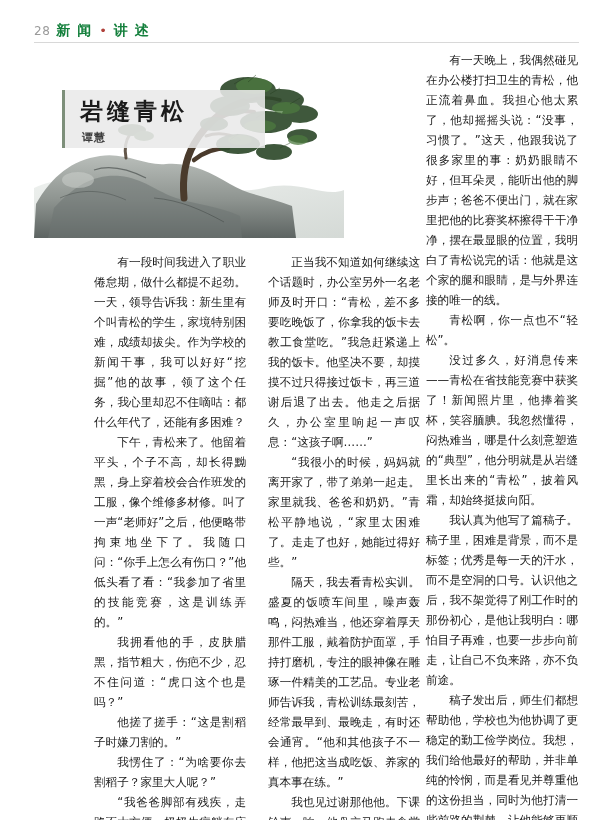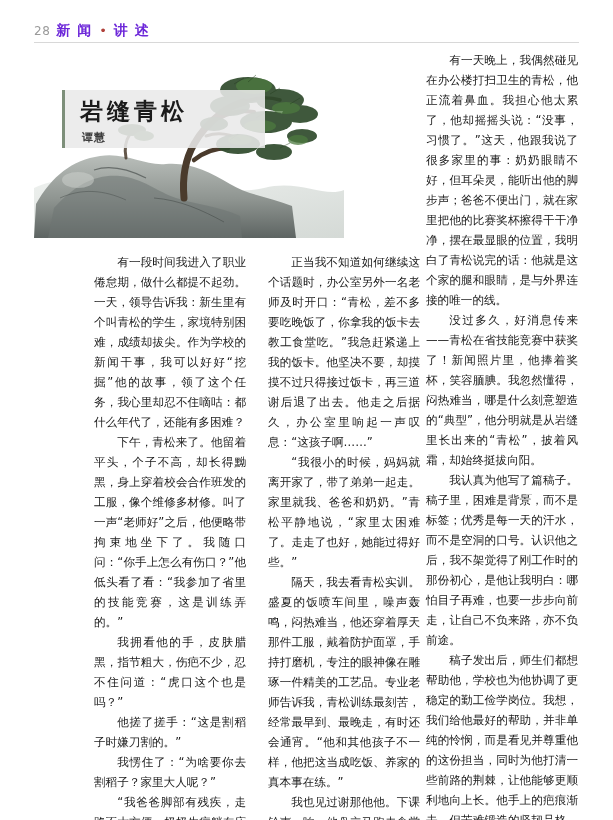--- a/index.html
+++ b/index.html
@@ -33,21 +33,21 @@
     gap: 6px;
   }
   .runhead .pagenum {
     font-size: 12px;
     color: #9a9a9a;
     letter-spacing: 0.5px;
   }
   .runhead .section {
     font-size: 14px;
     font-weight: bold;
-    color: #6d28d9;
+    color: #15803d;
     letter-spacing: 1px;
   }
   .runhead .dot {
     color: #b0403a;
     font-size: 13px;
     padding: 0 1px;
   }
   .runhead-rule {
     position: absolute;
     left: 34px;
@@ -214,20 +214,21 @@
 
   <div class="col" id="col2">
     <p>正当我不知道如何继续这个话题时，办公室另外一名老师及时开口：“青松，差不多要吃晚饭了，你拿我的饭卡去教工食堂吃。”我急赶紧递上我的饭卡。他坚决不要，却摸摸不过只得接过饭卡，再三道谢后退了出去。他走之后据久，办公室里响起一声叹息：“这孩子啊……”</p>
     <p>“我很小的时候，妈妈就离开家了，带了弟弟一起走。家里就我、爸爸和奶奶。”青松平静地说，“家里太困难了。走走了也好，她能过得好些。”</p>
     <p>隔天，我去看青松实训。盛夏的饭喷车间里，噪声轰鸣，闷热难当，他还穿着厚天那件工服，戴着防护面罩，手持打磨机，专注的眼神像在雕琢一件精美的工艺品。专业老师告诉我，青松训练最刻苦，经常最早到、最晚走，有时还会通宵。“他和其他孩子不一样，他把这当成吃饭、养家的真本事在练。”</p>
     <p>我也见过谢那他他。下课铃声一响，他盘立马跑去食堂收拾餐盘，换取免费晚餐和生活费。老师会说：“这孩子干活利索，就是吃饭快，像打仗。”我知道，他在抢时间——他还要去实训呢！</p>
   </div>
 
   <div class="col" id="col3">
     <p>有一天晚上，我偶然碰见在办公楼打扫卫生的青松，他正流着鼻血。我担心他太累了，他却摇摇头说：“没事，习惯了。”这天，他跟我说了很多家里的事：奶奶眼睛不好，但耳朵灵，能听出他的脚步声；爸爸不便出门，就在家里把他的比赛奖杯擦得干干净净，摆在最显眼的位置，我明白了青松说完的话：他就是这个家的腿和眼睛，是与外界连接的唯一的线。</p>
+    <p>青松啊，你一点也不“轻松”。</p>
     <p>没过多久，好消息传来——青松在省技能竞赛中获奖了！新闻照片里，他捧着奖杯，笑容腼腆。我忽然懂得，闷热难当，哪是什么刻意塑造的“典型”，他分明就是从岩缝里长出来的“青松”，披着风霜，却始终挺拔向阳。</p>
     <p>我认真为他写了篇稿子。稿子里，困难是背景，而不是标签；优秀是每一天的汗水，而不是空洞的口号。认识他之后，我不架觉得了刚工作时的那份初心，是他让我明白：哪怕目子再难，也要一步步向前走，让自己不负来路，亦不负前途。</p>
     <p>稿子发出后，师生们都想帮助他，学校也为他协调了更稳定的勤工俭学岗位。我想，我们给他最好的帮助，并非单纯的怜悯，而是看见并尊重他的这份担当，同时为他打清一些前路的荆棘，让他能够更顺利地向上长。他手上的疤痕渐去，但苦难锻造的坚韧品格，将成为他一生的铠甲。</p>
 
   </div>
 
   <div class="crop-mark"></div>
 </div>
 
 </body></html>

